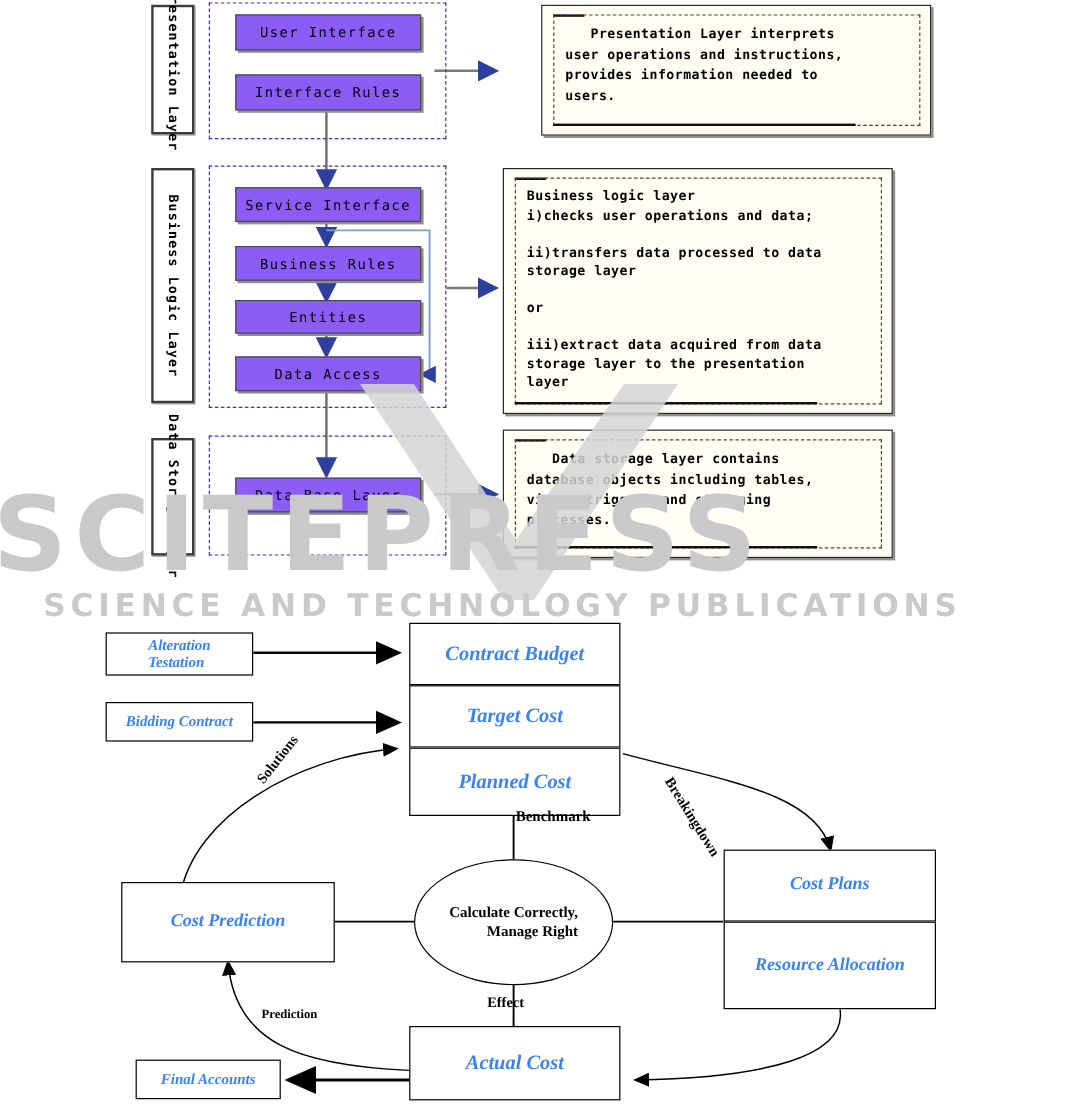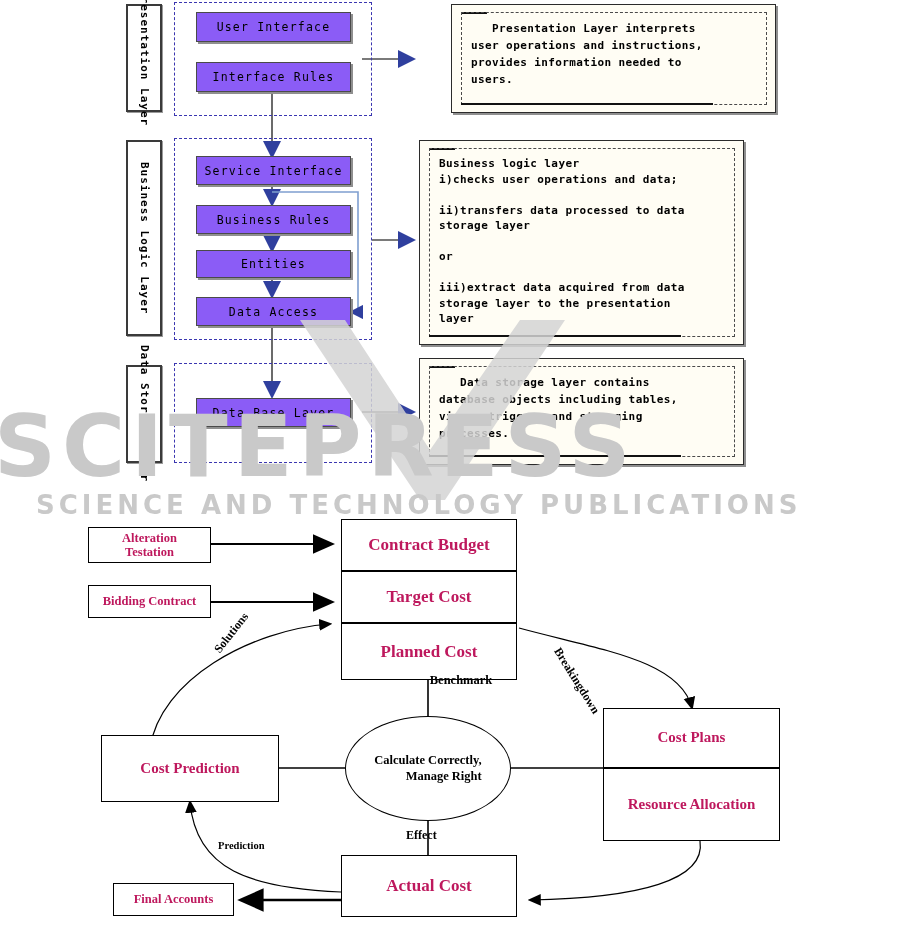--- a/index.html
+++ b/index.html
@@ -57,23 +57,23 @@
   }
   .note-tl{position:absolute;left:9px;top:7px;width:26px;height:0;border-top:2px solid #111;}
   .note-bl{position:absolute;left:9px;bottom:7px;width:78%;height:0;border-top:2px solid #111;}
 
   
   #cycle{position:absolute;left:0;top:480px;width:901px;height:449px;}
 
   .cbox{
     position:absolute;box-sizing:border-box;
     border:1.6px solid #000;background:#fff;
-    display:flex;align-items:center;justify-content:center;text-align:center;
-    font-family:"Liberation Serif","DejaVu Serif",serif;
-    font-weight:700;color:#be185d;line-height:1.15;
+    display:flex;align-items:center;justify-content:center;text-align:left;
+    font-family:"Liberation Serif","DejaVu Serif",serif;
+    font-weight:700;color:#3b82f6;line-height:1.15;font-style:italic;
   }
   .cbox.small{font-size:12.5px;}
   .cbox.big{font-size:17px;}
   .cbox.mid{font-size:15px;}
 
   .ellipse{
     position:absolute;box-sizing:border-box;
     border:1.2px solid #000;border-radius:50%;background:#fff;
     display:flex;align-items:center;justify-content:center;text-align:right;
     font-family:"Liberation Serif","DejaVu Serif",serif;

